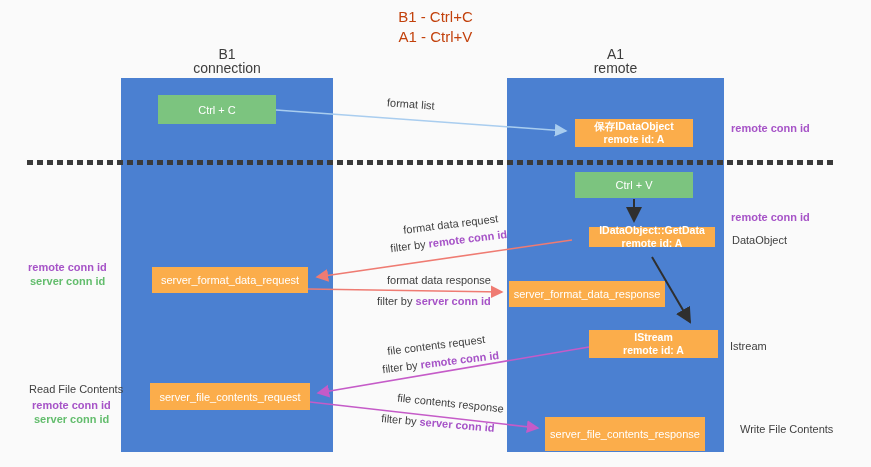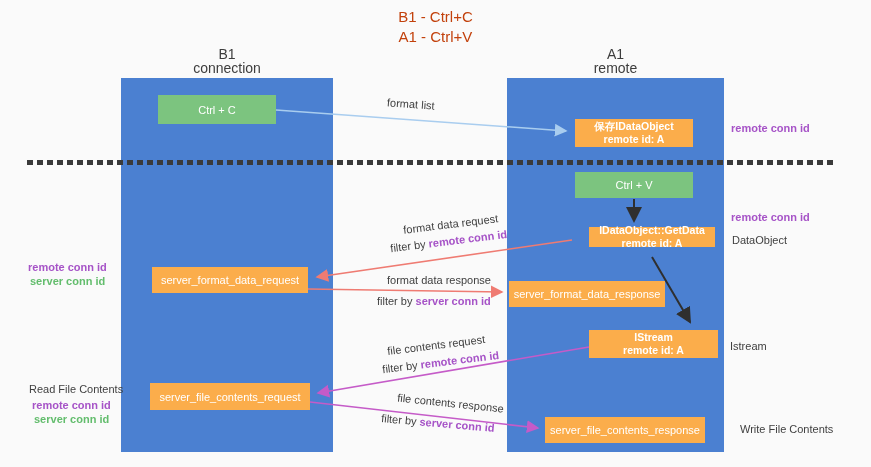--- a/index.html
+++ b/index.html
@@ -109,21 +109,21 @@
 
   <div class="abs node orange two" style="left:589px;top:330px;width:129px;height:28px;">
     <span>IStream</span>
     <span>remote id: A</span>
   </div>
 
   <div class="abs node orange" style="left:150px;top:383px;width:160px;height:27px;">
     <span>server_file_contents_request</span>
   </div>
 
-  <div class="abs node orange" style="left:545px;top:417px;width:160px;height:26px;">
+  <div class="abs node orange" style="left:545px;top:417px;width:160px;height:34px;">
     <span>server_file_contents_response</span>
   </div>
 
   <div class="abs lbl purple" style="left:731px;top:122px;">remote conn id</div>
   <div class="abs lbl purple" style="left:731px;top:211px;">remote conn id</div>
   <div class="abs lbl" style="left:732px;top:234px;">DataObject</div>
   <div class="abs lbl" style="left:730px;top:340px;">Istream</div>
   <div class="abs lbl" style="left:740px;top:423px;">Write File Contents</div>
 
   <div class="abs lbl purple" style="left:28px;top:261px;">remote conn id</div>

